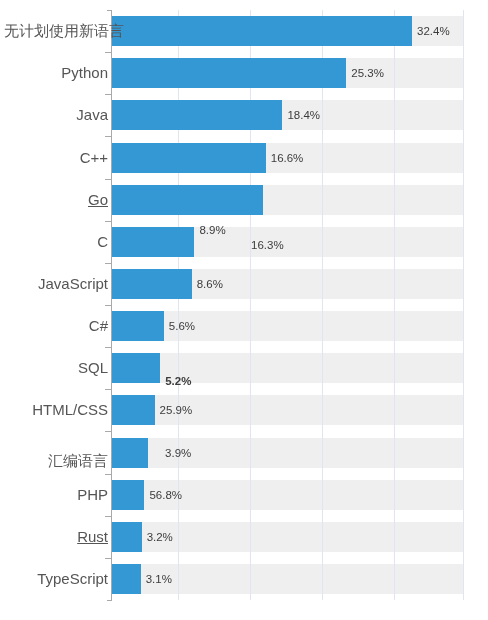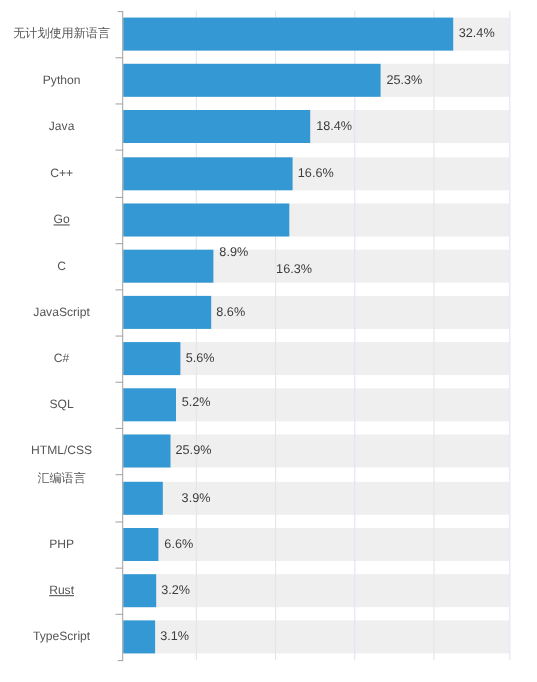--- a/index.html
+++ b/index.html
@@ -76,22 +76,22 @@
     position: absolute;
     background: #3498d4;
     height: 30px;
   }
 
   
   .cat-label {
     position: absolute;
     right: 380px;          
     width: 104px;
-    text-align: center;
-    font-size: 11px;
+    text-align: right;
+    font-size: 15px;
     color: #555555;
     line-height: 30px;
     white-space: nowrap;
   }
 
   
   .val-label {
     position: absolute;
     font-size: 11.5px;
     color: #3c3c3c;
@@ -169,36 +169,36 @@
       <div class="cat-label" style="top: 16.0714px; color: rgb(85, 85, 85);">无计划使用新语言</div>
       <div class="cat-label" style="top: 58.2143px; color: rgb(85, 85, 85);">Python</div>
       <div class="cat-label" style="top: 100.357px; color: rgb(85, 85, 85);">Java</div>
       <div class="cat-label" style="top: 142.5px; color: rgb(85, 85, 85);">C++</div>
       <div class="cat-label" style="top: 184.643px; color: rgb(85, 85, 85); text-decoration: underline;">Go</div>
       <div class="cat-label" style="top: 226.786px; color: rgb(85, 85, 85);">C</div>
       <div class="cat-label" style="top: 268.929px; color: rgb(85, 85, 85);">JavaScript</div>
       <div class="cat-label" style="top: 311.071px; color: rgb(85, 85, 85);">C#</div>
       <div class="cat-label" style="top: 353.214px; color: rgb(85, 85, 85);">SQL</div>
       <div class="cat-label" style="top: 395.357px; color: rgb(85, 85, 85);">HTML/CSS</div>
-      <div class="cat-label" style="top: 420px; color: rgb(85, 85, 85);">汇编语言</div>
+      <div class="cat-label" style="top: 446px; color: rgb(85, 85, 85);">汇编语言</div>
       <div class="cat-label" style="top: 479.643px; color: rgb(85, 85, 85);">PHP</div>
       <div class="cat-label" style="top: 521.786px; color: rgb(85, 85, 85); text-decoration: underline;">Rust</div>
       <div class="cat-label" style="top: 563.929px; color: rgb(85, 85, 85);">TypeScript</div>
     </div>
 
   <div id="val-labels">
       <div class="val-label" style="left: 417.063px; top: 16.0714px; color: rgb(60, 60, 60);">32.4%</div>
       <div class="val-label" style="left: 351.309px; top: 58.2143px; color: rgb(60, 60, 60);">25.3%</div>
       <div class="val-label" style="left: 287.406px; top: 100.357px; color: rgb(60, 60, 60);">18.4%</div>
       <div class="val-label" style="left: 270.736px; top: 142.5px; color: rgb(60, 60, 60);">16.6%</div>
       <div class="val-label" style="left: 251px; top: 184.643px; color: rgb(60, 60, 60); margin-top: 45px;">16.3%</div>
       <div class="val-label" style="left: 199.425px; top: 215px; color: rgb(60, 60, 60);">8.9%</div>
       <div class="val-label" style="left: 196.646px; top: 268.929px; color: rgb(60, 60, 60);">8.6%</div>
       <div class="val-label" style="left: 168.863px; top: 311.071px; color: rgb(60, 60, 60);">5.6%</div>
-      <div class="val-label" style="left: 165.158px; top: 351px; color: rgb(60, 60, 60);">5.2%</div>
+      <div class="val-label" style="left: 165.158px; top: 366px; color: rgb(60, 60, 60); font-weight: bold;">5.2%</div>
       <div class="val-label" style="left: 159.602px; top: 395.357px; color: rgb(60, 60, 60);">25.9%</div>
       <div class="val-label" style="left: 153.119px; top: 437.5px; color: rgb(60, 60, 60); margin-left: 12px;">3.9%</div>
-      <div class="val-label" style="left: 149.414px; top: 479.643px; color: rgb(60, 60, 60);">6.6%</div>
+      <div class="val-label" style="left: 149.414px; top: 479.643px; color: rgb(60, 60, 60);">56.8%</div>
       <div class="val-label" style="left: 146.636px; top: 521.786px; color: rgb(60, 60, 60);">3.2%</div>
       <div class="val-label" style="left: 145.71px; top: 563.929px; color: rgb(60, 60, 60);">3.1%</div>
     </div>
 
 </div>
 
 </body></html>

